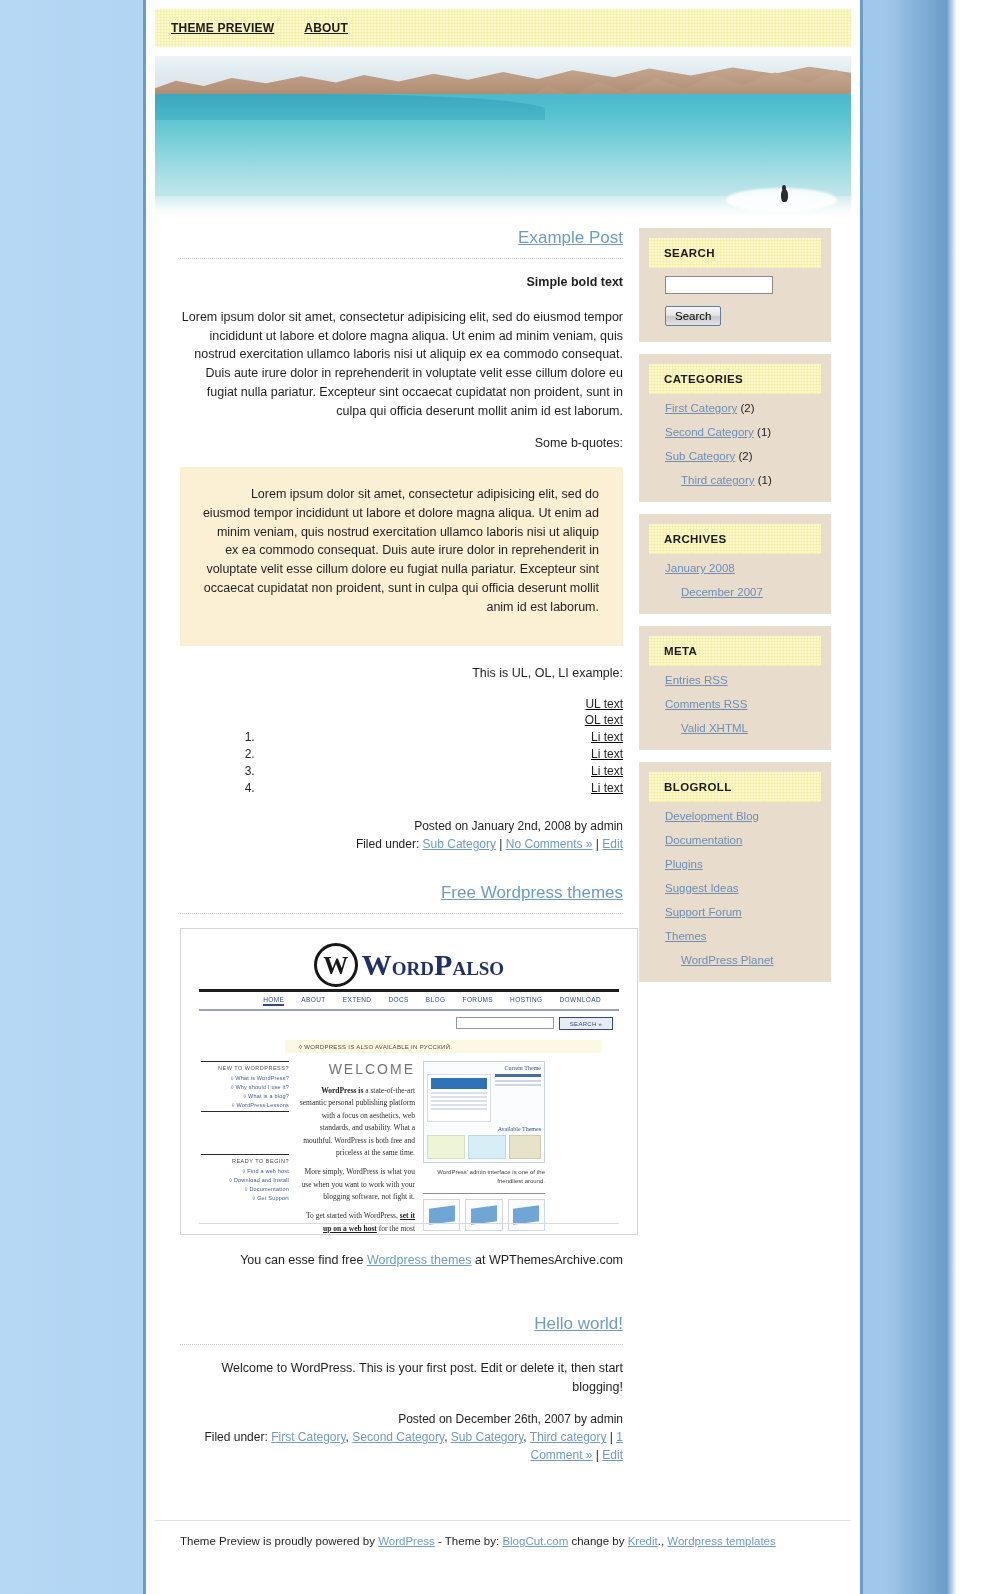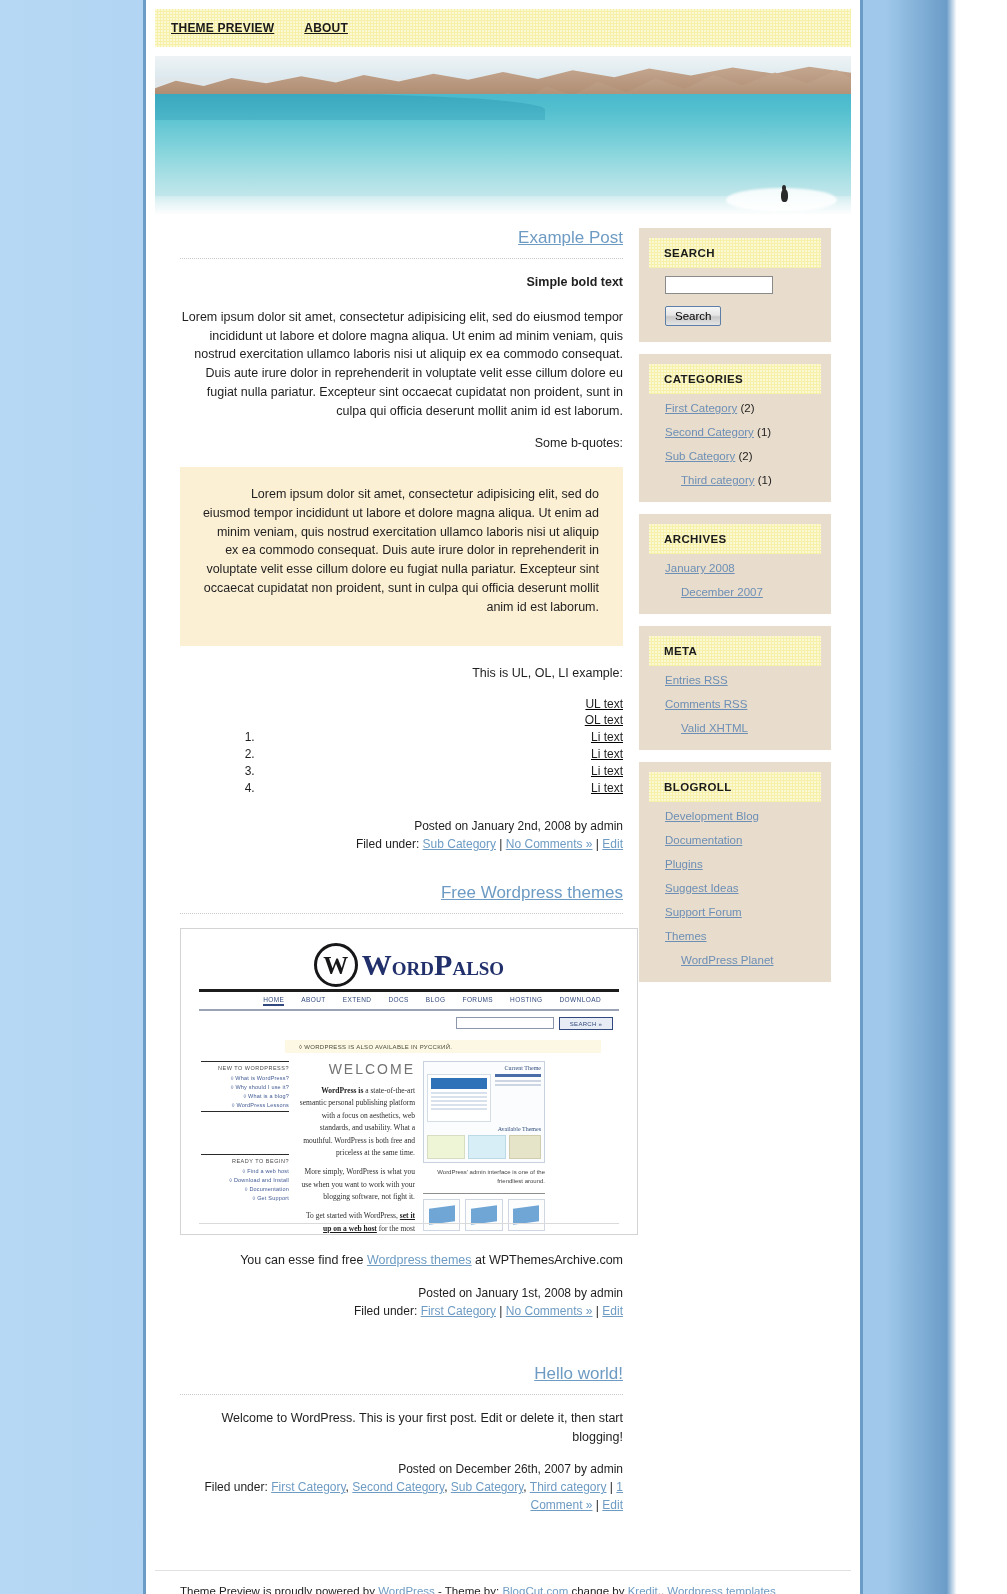--- a/index.html
+++ b/index.html
@@ -491,31 +491,20 @@
                     <i></i>
                   </div>
               </div>
             </div>
           </div>
           <div class="wp-botline"></div>
         </div>
 
         <p><span>You can esse find free </span><a href="#" class="inline-link">Wordpress themes</a><span> at WPThemesArchive.com</span></p>
 
-        <div class="postmeta">
-          <div>Posted on January 1st, 2008 by admin</div>
-          <div>
-            <span>Filed under:</span>
-            <a href="#">First Category</a>
-            <span>|</span>
-            <a href="#">No Comments »</a>
-            <span>|</span>
-            <a href="#">Edit</a>
-          </div>
-        </div>
       </div>
 
       <div class="post" style="margin-top:44px;">
         <a href="#" class="post-title">Hello world!</a>
         <hr class="post-divider">
         <p>Welcome to WordPress. This is your first post. Edit or delete it, then start blogging!</p>
         <div class="postmeta">
           <div>Posted on December 26th, 2007 by admin</div>
           <div>
             <span>Filed under:</span>

